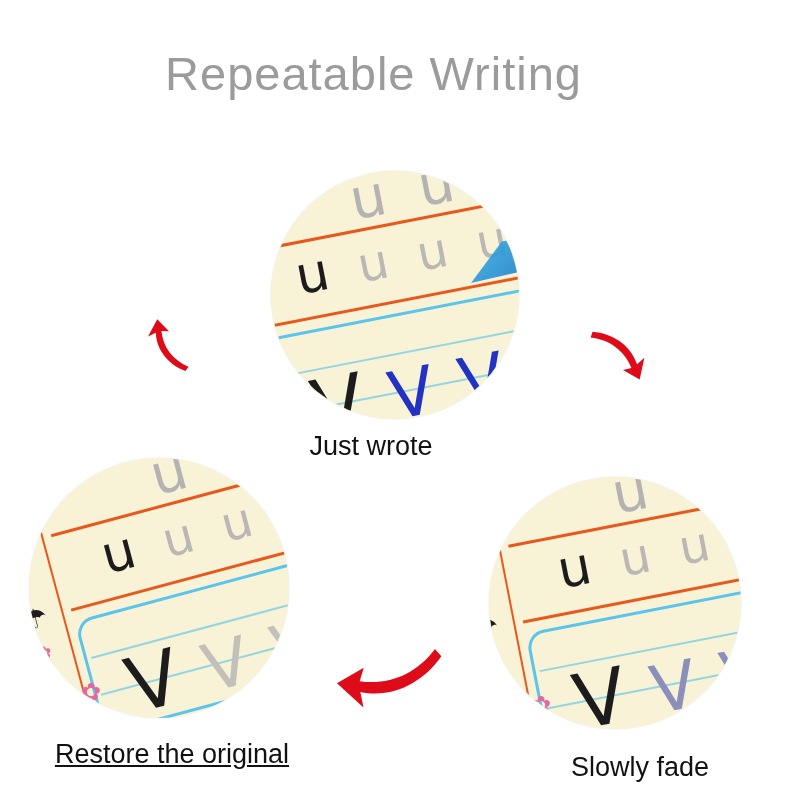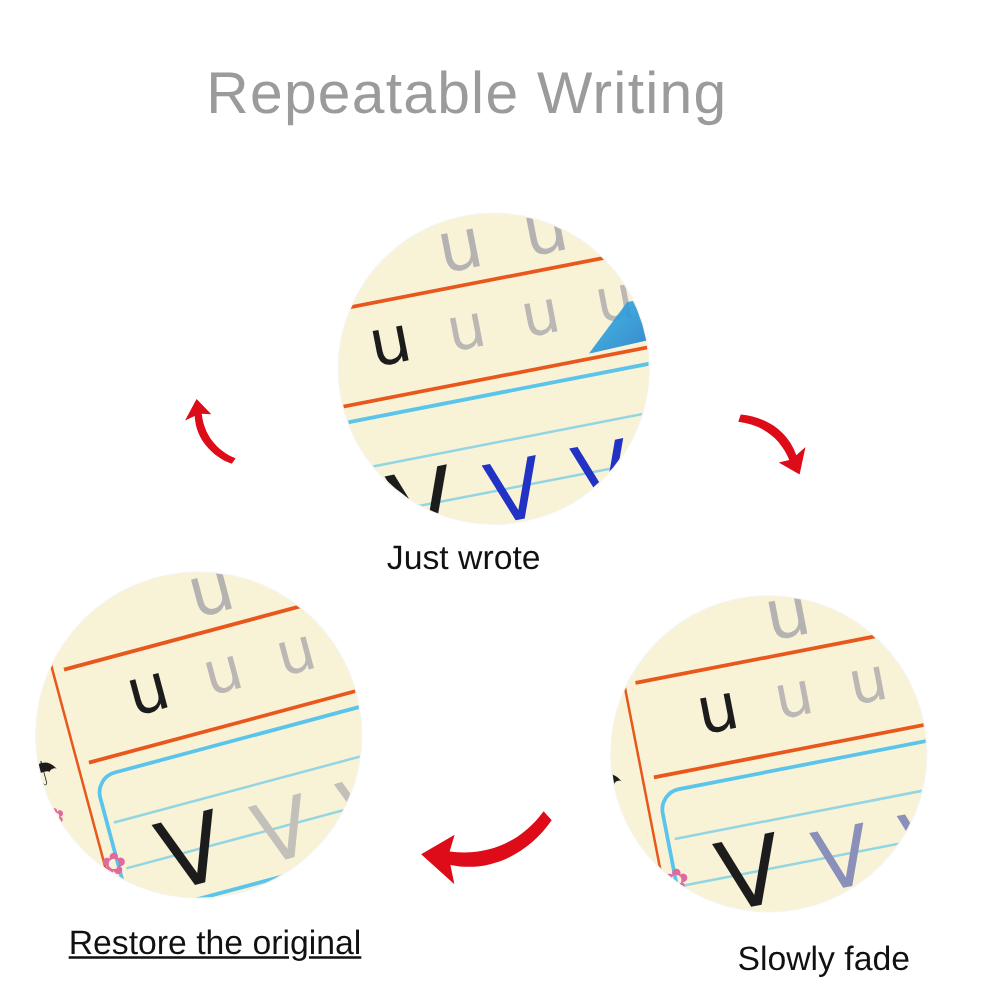--- a/index.html
+++ b/index.html
@@ -16,21 +16,21 @@
     letter-spacing:1px; color:var(--title-gray,#9b9b9b);padding-left:43px;
   }
 
   
   .stage-label {
     position:absolute; text-align:center;
     font-size:27px; color:var(--label-black,#111);
   }
   .lbl-top    { left:271px; top:431px; width:200px; }
   .lbl-left   { left:22px;  top:739px; width:300px;text-decoration:underline; }
-  .lbl-right  { left:557px; top:752px; width:204px;text-align:center; }
+  .lbl-right  { left:538px; top:752px; width:204px;text-align:center; }
 
   
   .photo-circle {
     position:absolute; border-radius:50%; overflow:hidden;
     background:var(--page-cream,#f9f3d9);
     box-shadow:0 0 0 1px rgba(0,0,0,0.04);
   }
   .c-top { left:271px; top:171px; width:248px; height:248px; }
   .c-bl  { left:29px;  top:458px; width:260px; height:260px; }
   .c-br  { left:489px; top:477px; width:252px; height:252px; }

